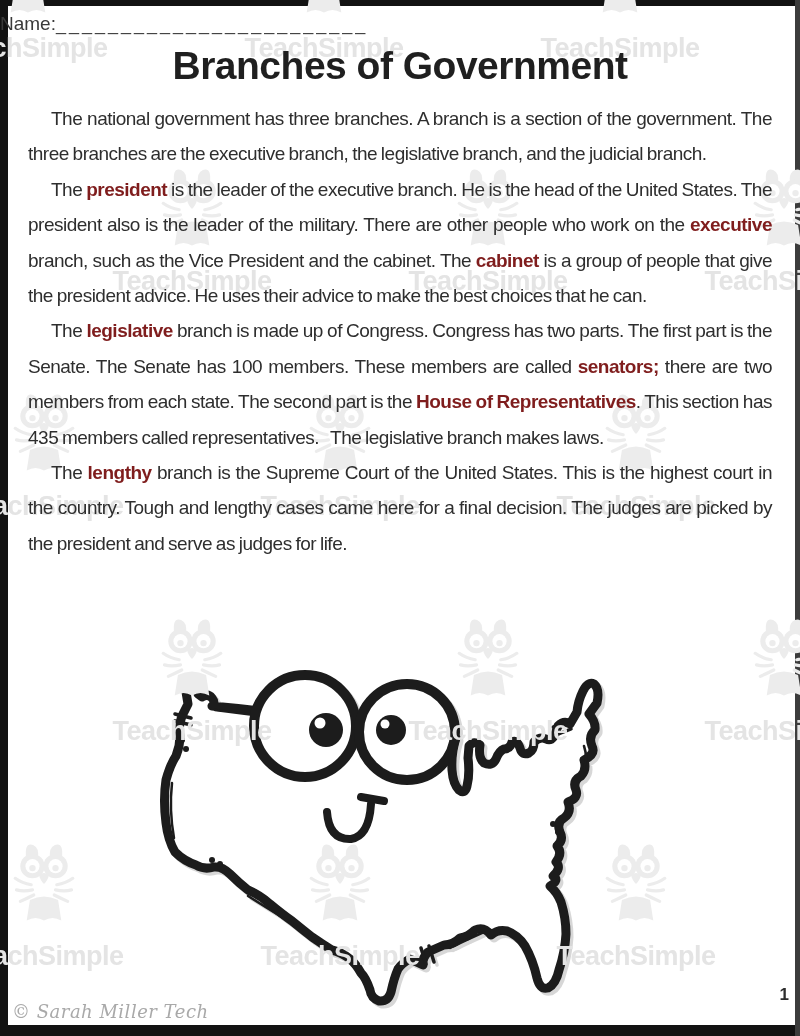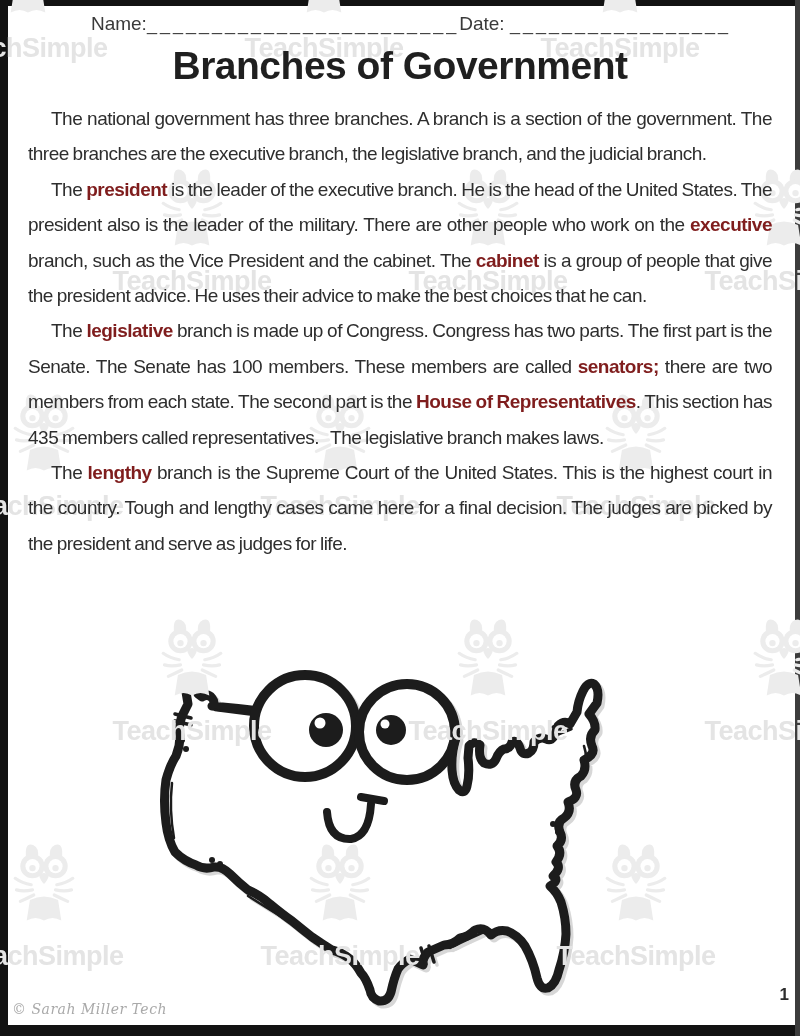--- a/index.html
+++ b/index.html
@@ -10,39 +10,39 @@
   .bar-left{position:absolute;left:0;top:0;width:8px;height:1036px;background:#121212;}
   .bar-bottom{position:absolute;left:0;top:1025px;width:800px;height:11px;background:#121212;}
   .bar-right{position:absolute;left:795px;top:0;width:5px;height:1036px;background:#3c3c3c;}
   
   .wm-layer{position:absolute;inset:0;z-index:2;pointer-events:none;}
   .wm-tile{position:absolute;width:170px;text-align:center;}
   .wm-tile svg{display:block;margin:0 auto;width:64px;height:96px;}
   .wm-text{font-weight:700;font-size:27px;letter-spacing:-0.5px;color:#e4e4e4;
            margin-top:7px;white-space:nowrap;font-family:"Liberation Sans",sans-serif;}
   
-  .hdr{position:absolute;z-index:3;left:30px;top:13px;width:762px;display:flex;
-       justify-content:center;align-items:baseline;color:#3a3a3a;font-size:19px;}
+  .hdr{position:absolute;z-index:3;left:0;top:13px;width:762px;display:flex;
+       justify-content:flex-start;align-items:baseline;color:#3a3a3a;font-size:19px;}
   .blank{letter-spacing:3px;color:#444;font-size:18px;}
   .hdr .grp{white-space:nowrap;}
   
   .title{position:absolute;z-index:3;left:0;top:44px;width:800px;text-align:center;
          font-size:39px;font-weight:700;letter-spacing:-0.5px;color:#1f1f1f;}
   
   .article{position:absolute;z-index:3;left:28px;top:101px;width:744px;
            font-size:19px;line-height:35.4px;letter-spacing:-0.5px;word-spacing:-1px;
            color:#2e2e2e;text-align:justify;}
   .article p{margin:0;text-indent:23px;}
   .article b{font-weight:700;color:#7f1d1d;}
   
   .map{position:absolute;z-index:1;left:120px;top:618px;
        filter:drop-shadow(3px 3px 0 rgba(150,150,150,.38));}
   
   .credit{position:absolute;z-index:3;left:12px;top:1001px;color:#a9a9a9;
-          font-family:"DejaVu Serif",serif;font-style:italic;font-size:14px;letter-spacing:.5px;}
+          font-family:"DejaVu Serif",serif;font-style:italic;font-size:18px;letter-spacing:.5px;}
   .pagenum{position:absolute;z-index:3;right:11px;top:985px;font-size:17px;font-weight:700;color:#2d2d2d;}
 </style>
 </head>
 <body>
 
 <div class="page">
 
   <div class="bar-top"></div>
   <div class="bar-left"></div>
   <div class="bar-bottom"></div>
@@ -490,23 +490,20 @@
           </g>
         </svg>
         <div class="wm-text">TeachSimple</div>
       </div>
     </div>
 
   <div class="hdr">
     <span class="grp">
       <span>Name:</span><span class="blank">________________________</span>
     </span>
-    <span class="grp">
-      <span>Date:</span> <span class="blank">_________________</span>
-    </span>
   </div>
 
   <div class="title">Branches of Government</div>
 
   <div class="article">
       <p><span>The national government has three branches. A branch is a section of the government. The three branches are the executive branch, the legislative branch, and the judicial branch.</span></p>
       <p><span>The </span><b>president</b><span> is the leader of the executive branch. He is the head of the United States. The president also is the leader of the military. There are other people who work on the </span><b>executive</b><span> branch, such as the Vice President and the cabinet. The </span><b>cabinet</b><span> is a group of people that give the president advice. He uses their advice to make the best choices that he can.</span></p>
       <p><span>The </span><b>legislative</b><span> branch is made up of Congress. Congress has two parts. The first part is the Senate. The Senate has 100 members. These members are called </span><b>senators;</b><span> there are two members from each state. The second part is the </span><b>House of Representatives</b><span>. This section has 435 members called representatives. &nbsp; The legislative branch makes laws.</span></p>
       <p><span>The </span><b>lengthy</b><span> branch is the Supreme Court of the United States. This is the highest court in the country. Tough and lengthy cases came here for a final decision. The judges are picked by the president and serve as judges for life.</span></p>
     </div>

